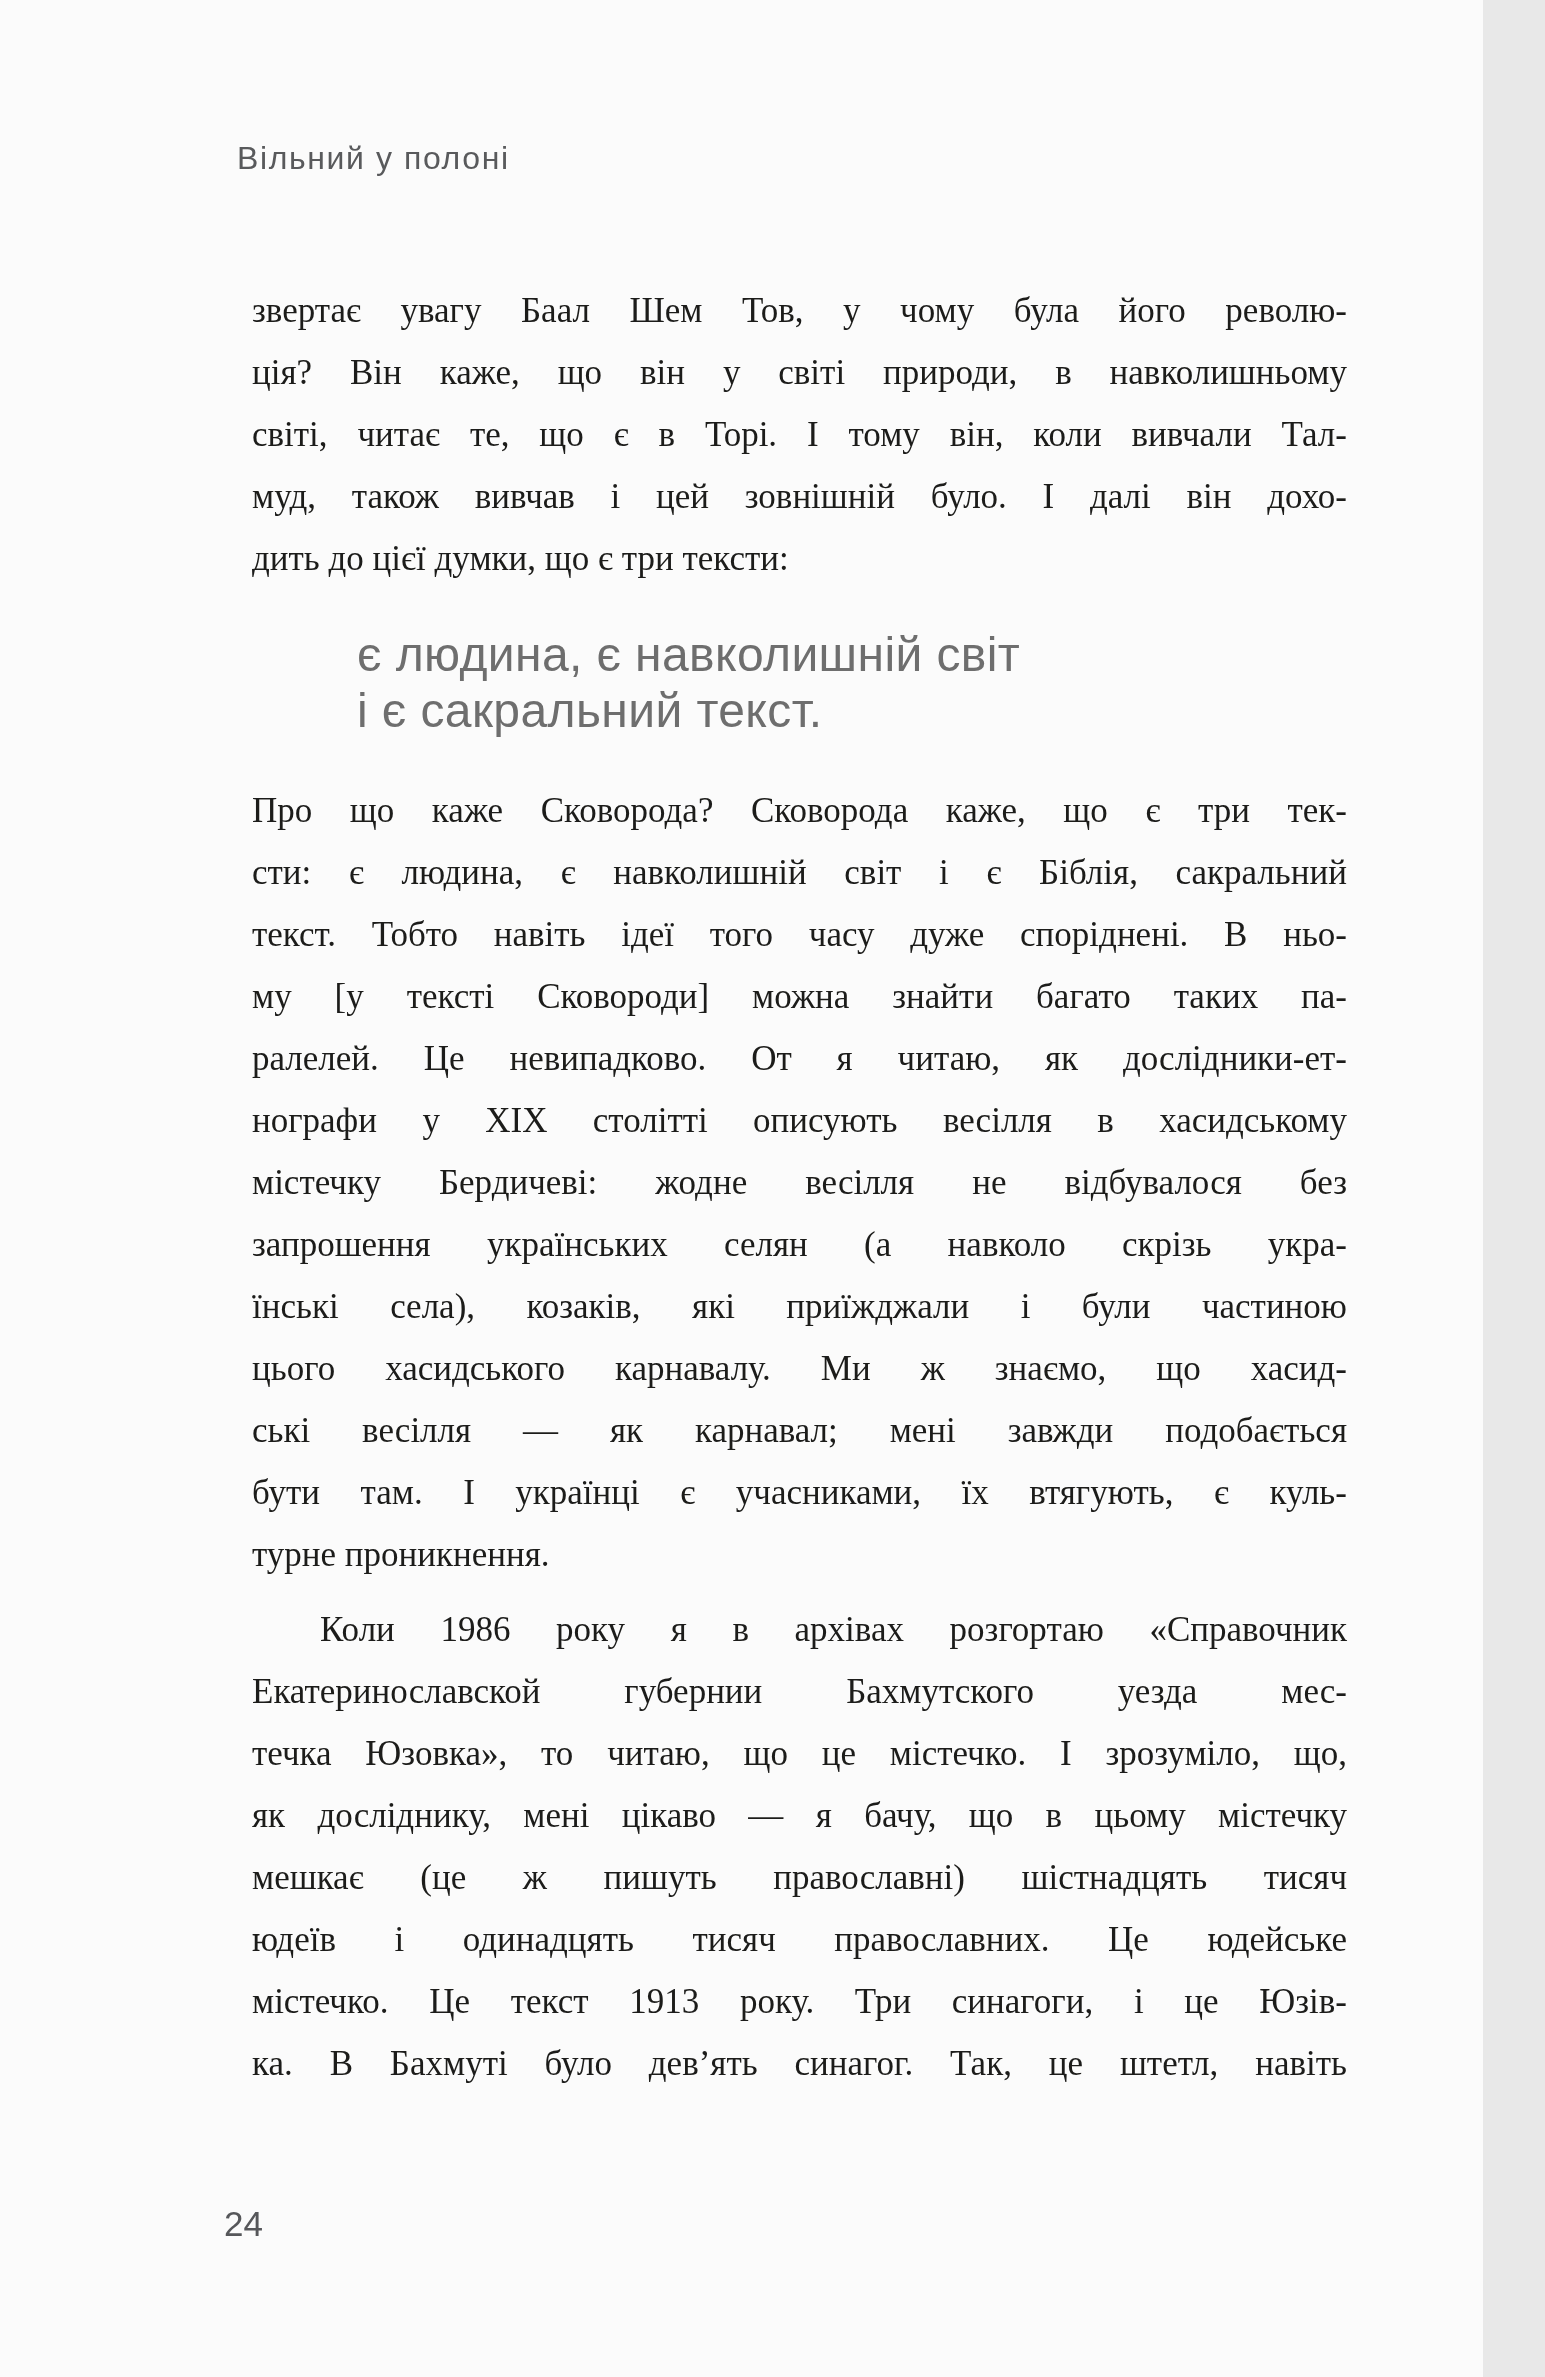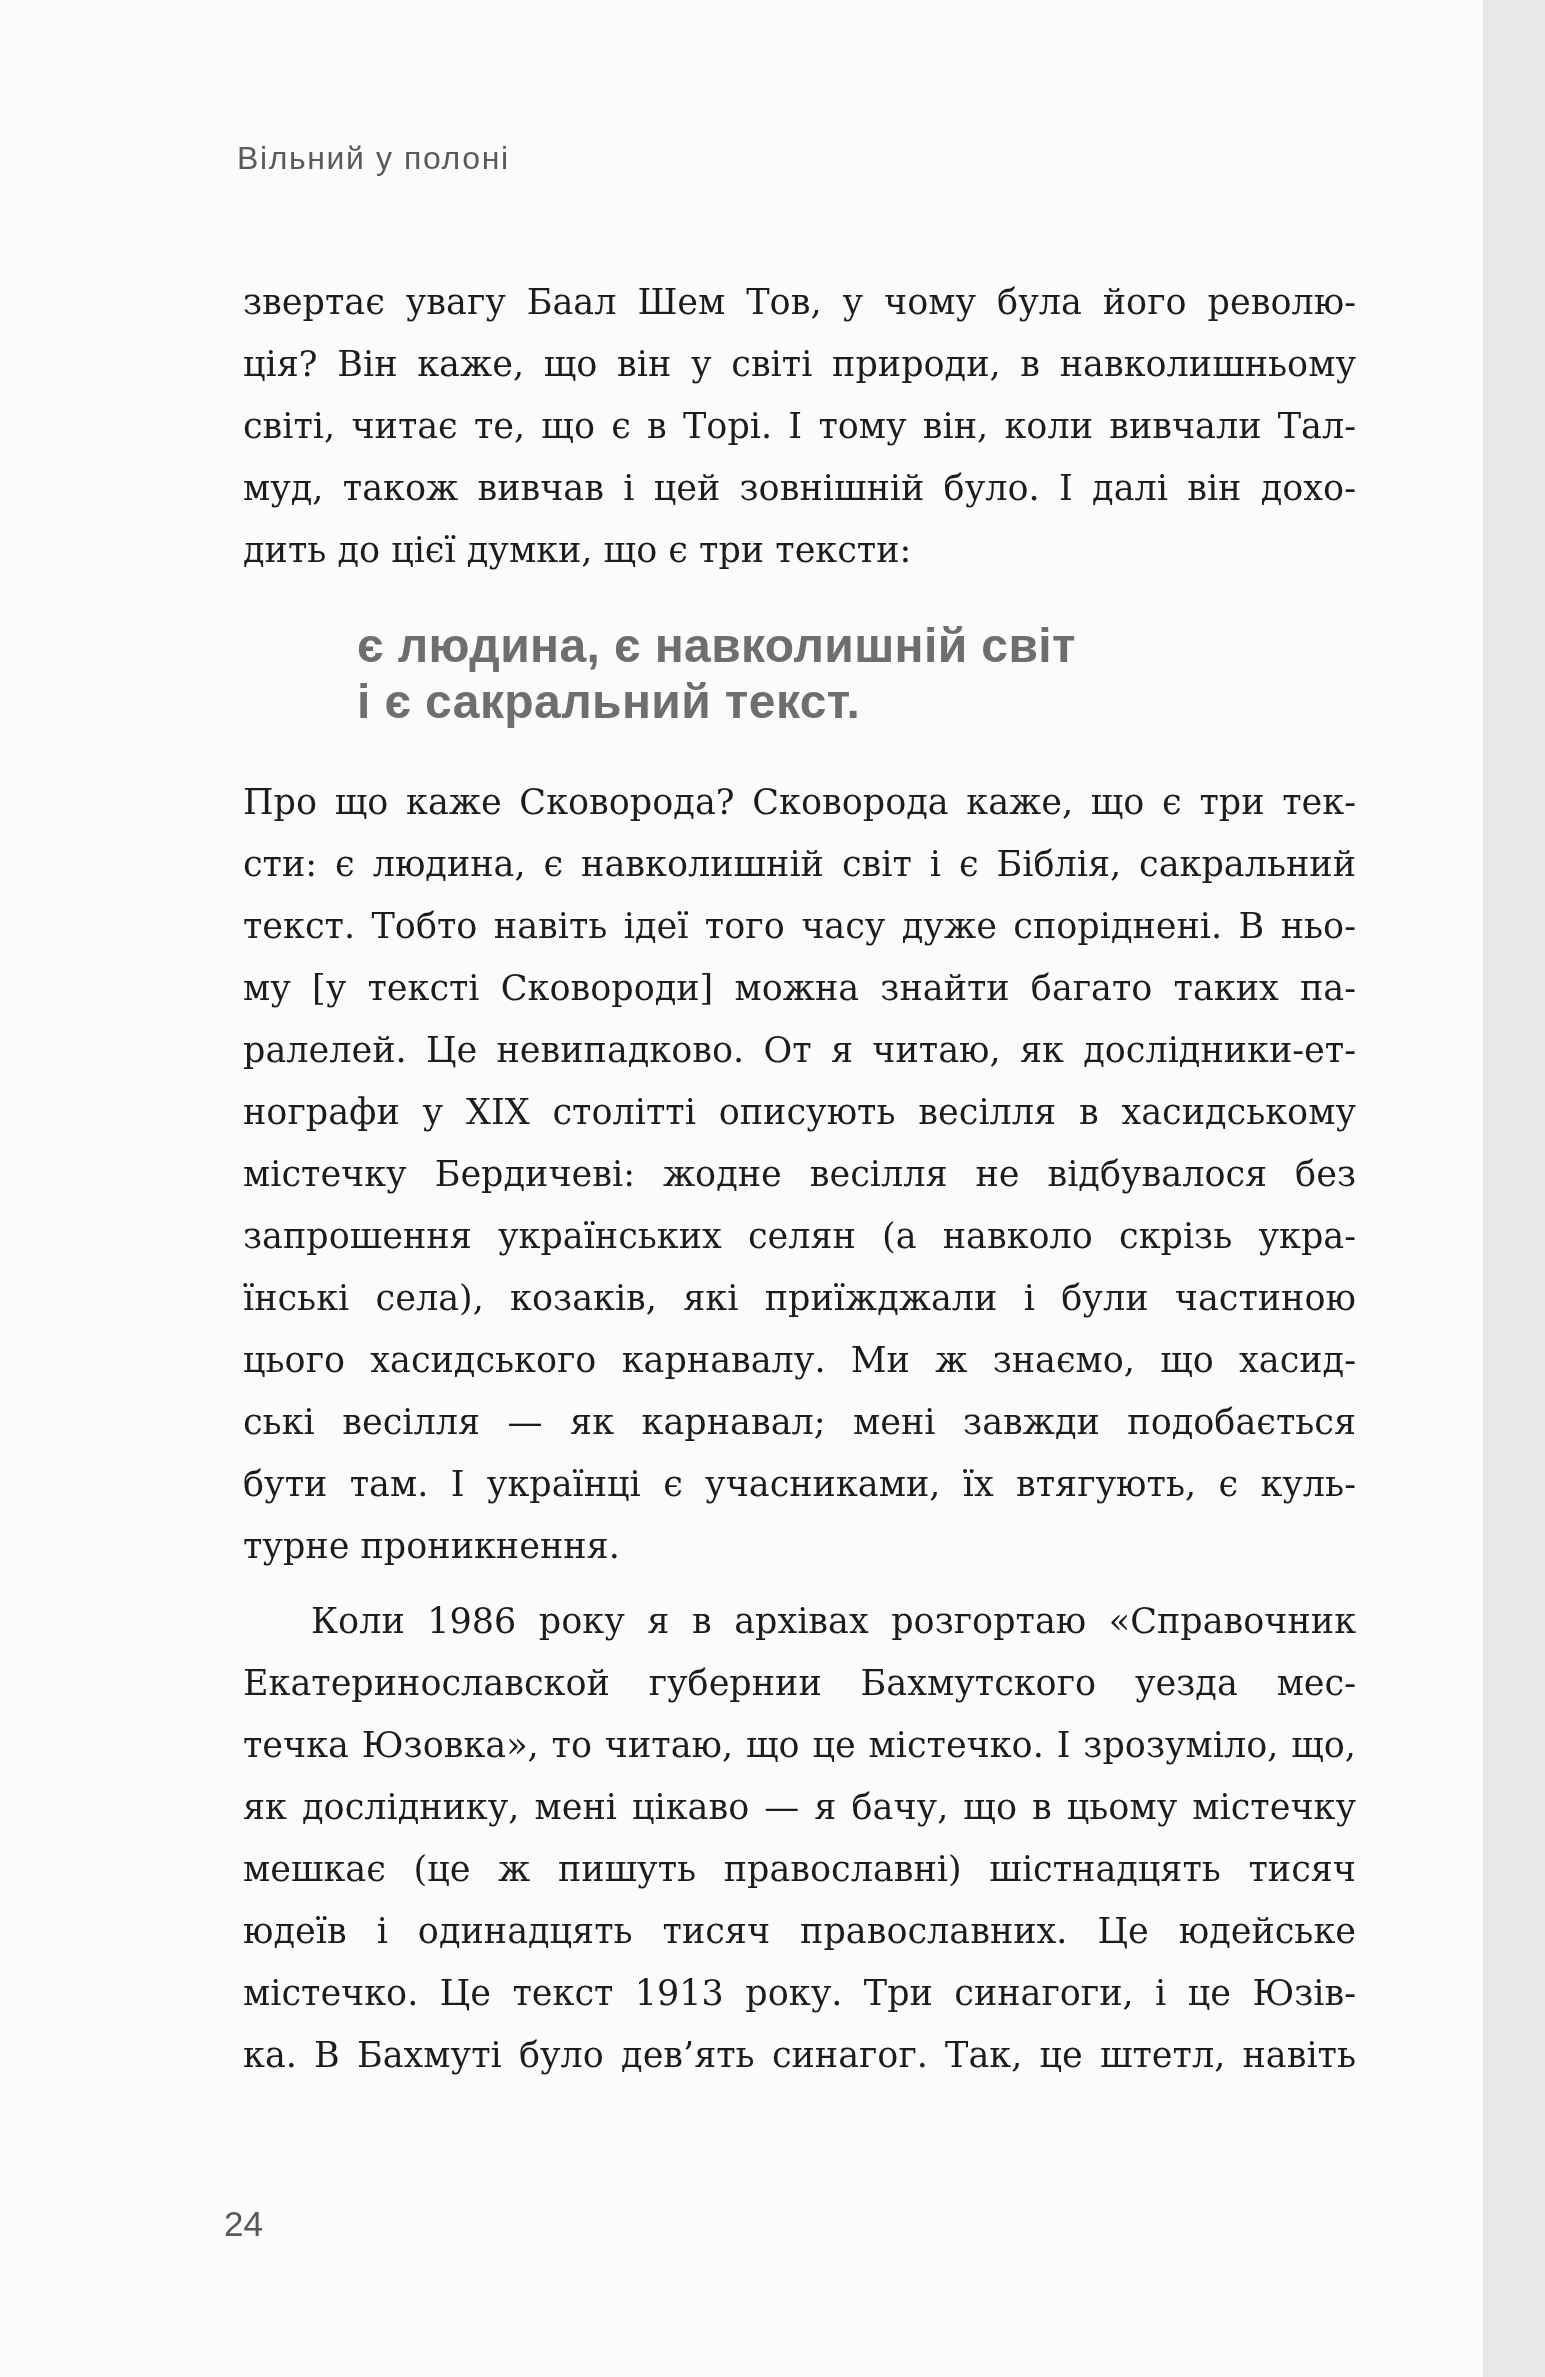--- a/index.html
+++ b/index.html
@@ -22,33 +22,33 @@
   }
   .text-block {
     position:absolute;
     left:240px; top:268px;
     width:1119px;
     font-family:"DejaVu Serif", serif;
     font-size:35px;
     line-height:62px;
     color:#1c1c1a;
   }
-  .para { margin:3px; }
+  .para { margin:12px;font-family:Liberation Serif, serif; }
   .para.spaced { margin-top:13px; }
   .line { text-align:justify; text-align-last:justify; }
   .line.no-j { text-align:center; text-align-last:left; }
   .para.quote {
     margin:37px 0 41px 117px;
     font-family:"Liberation Sans", sans-serif;
     font-size:48px;
     line-height:56px;
     letter-spacing:0.4px;
     color:#6e6e6e;
   }
-  .para.quote .line { text-align:left; text-align-last:left;font-weight:bold; }
+  .para.quote .line { text-align:left; text-align-last:left; }
   .page-number {
     position:absolute;
     left:224px; top:2206px;
     font-family:"Liberation Sans", sans-serif;
     font-size:35px; line-height:1;
     color:#56575a;
   }
 </style>
 </head>
 <body>

